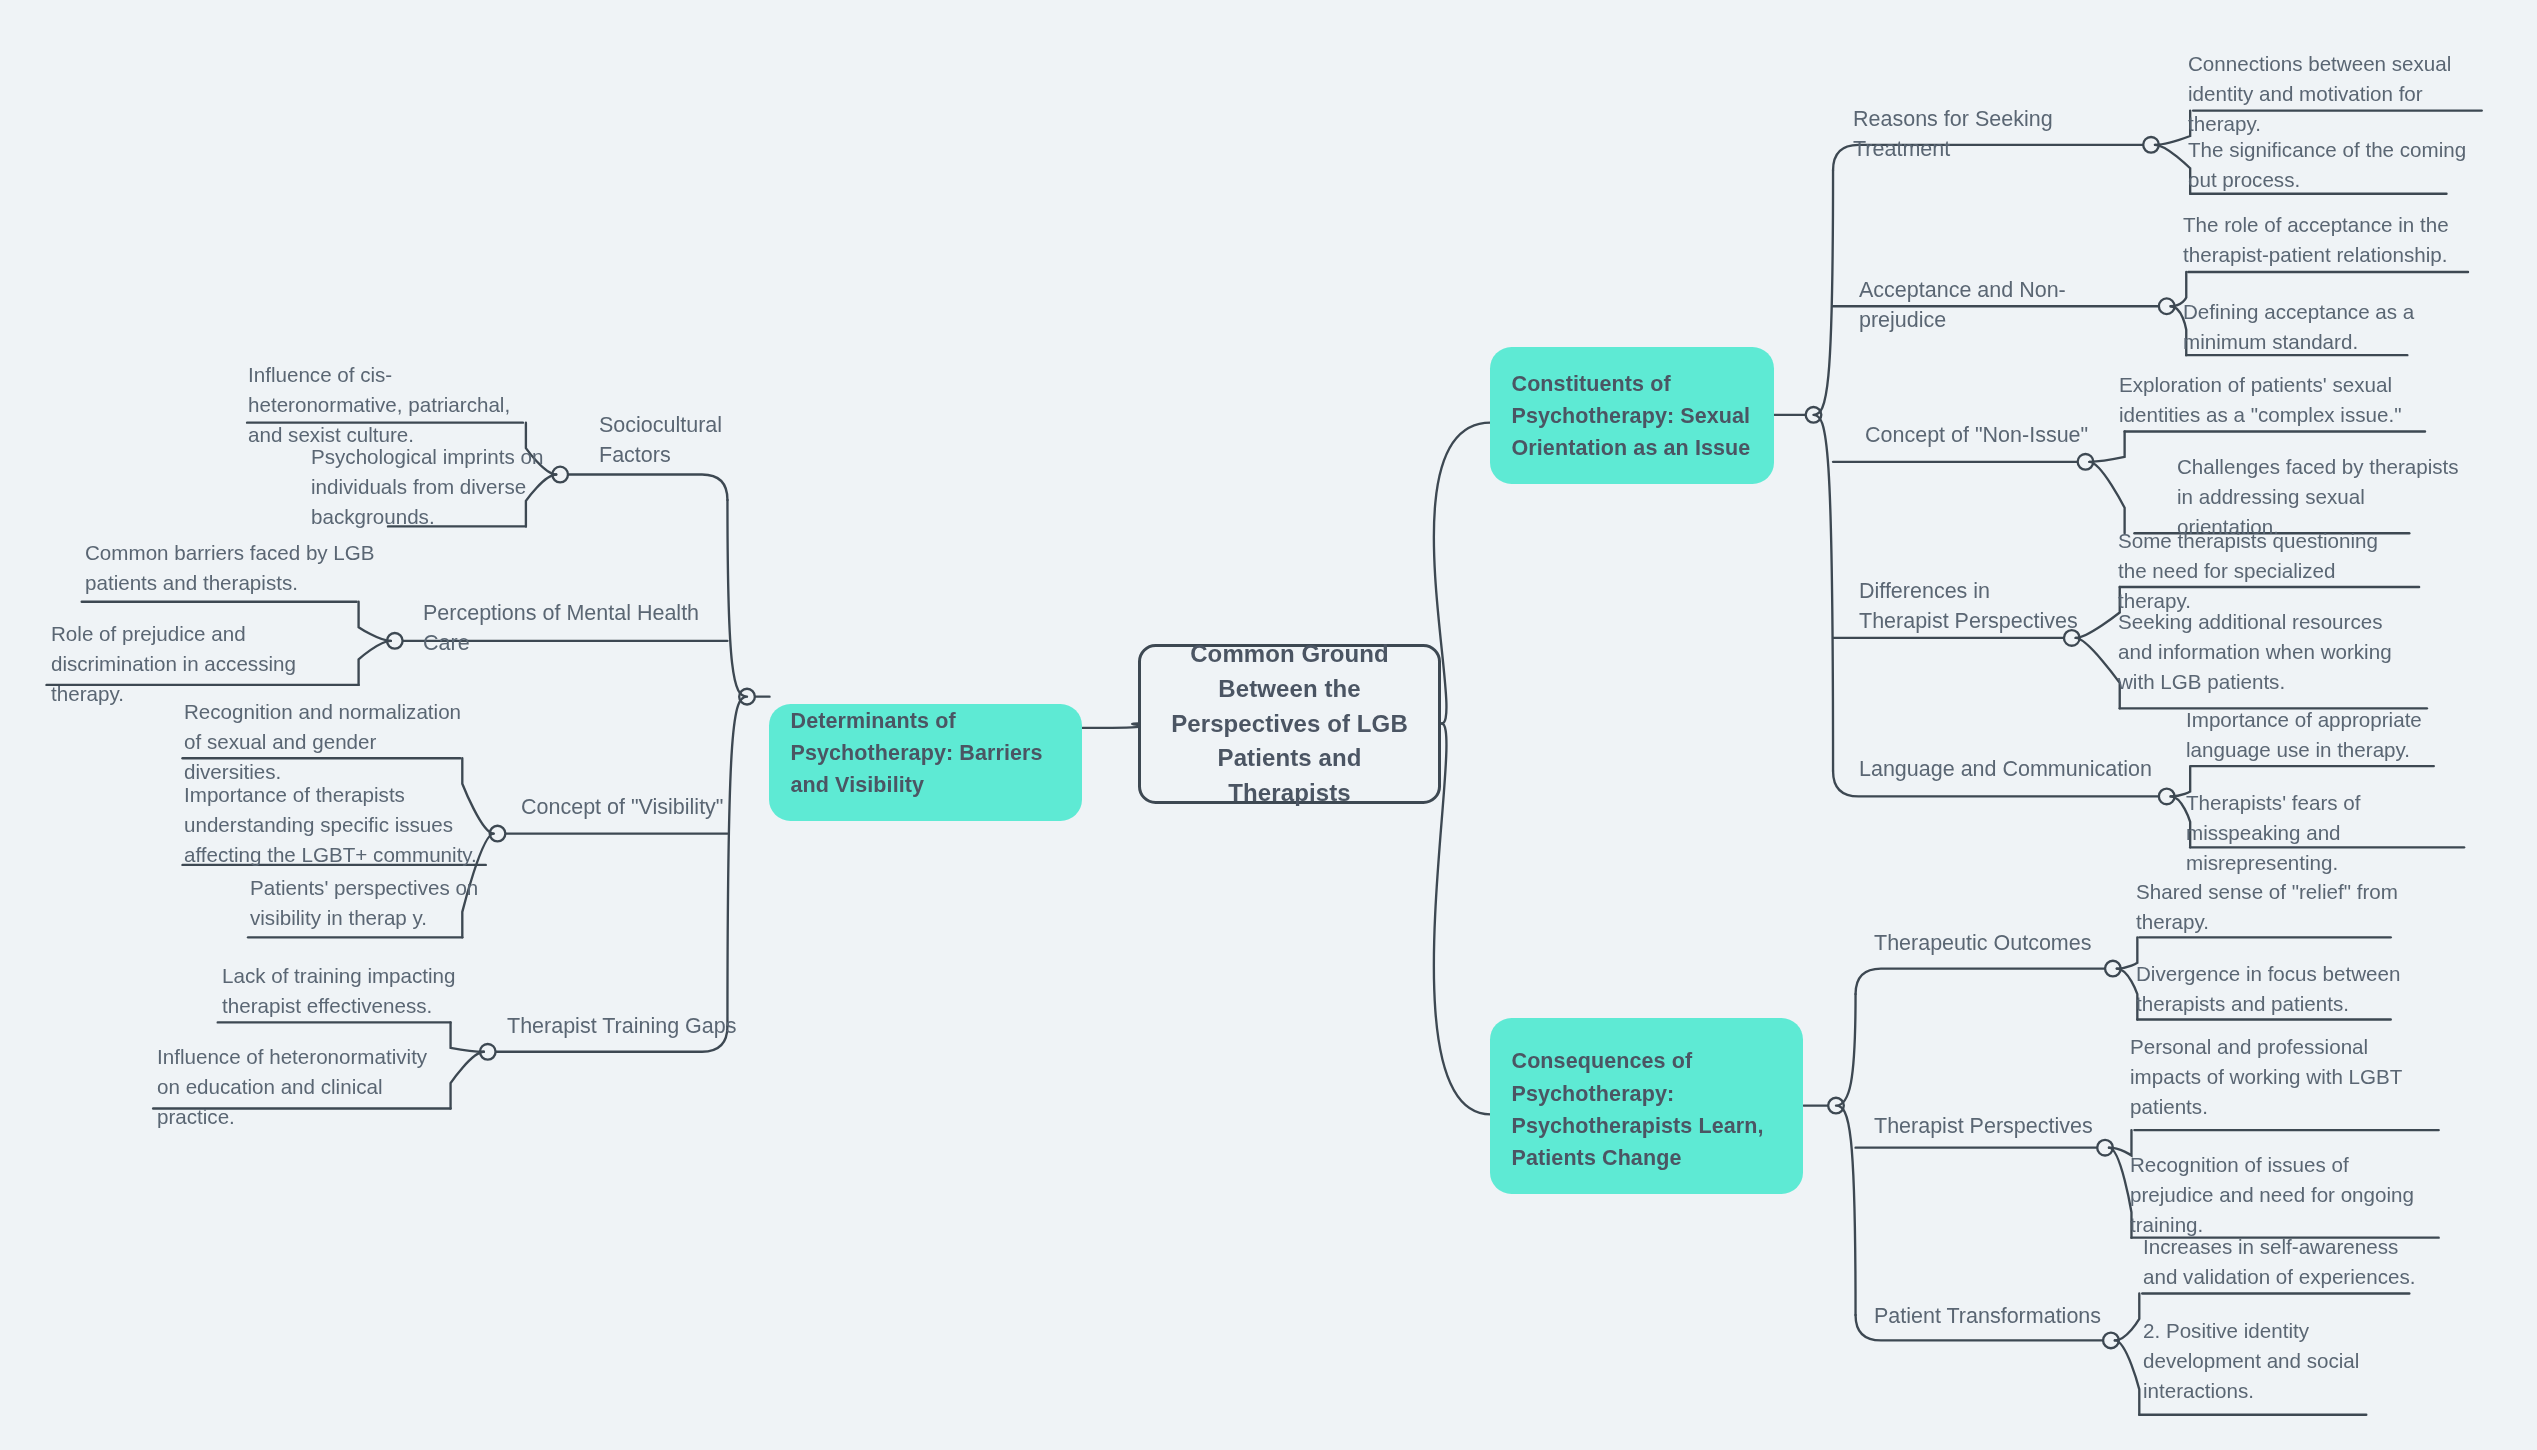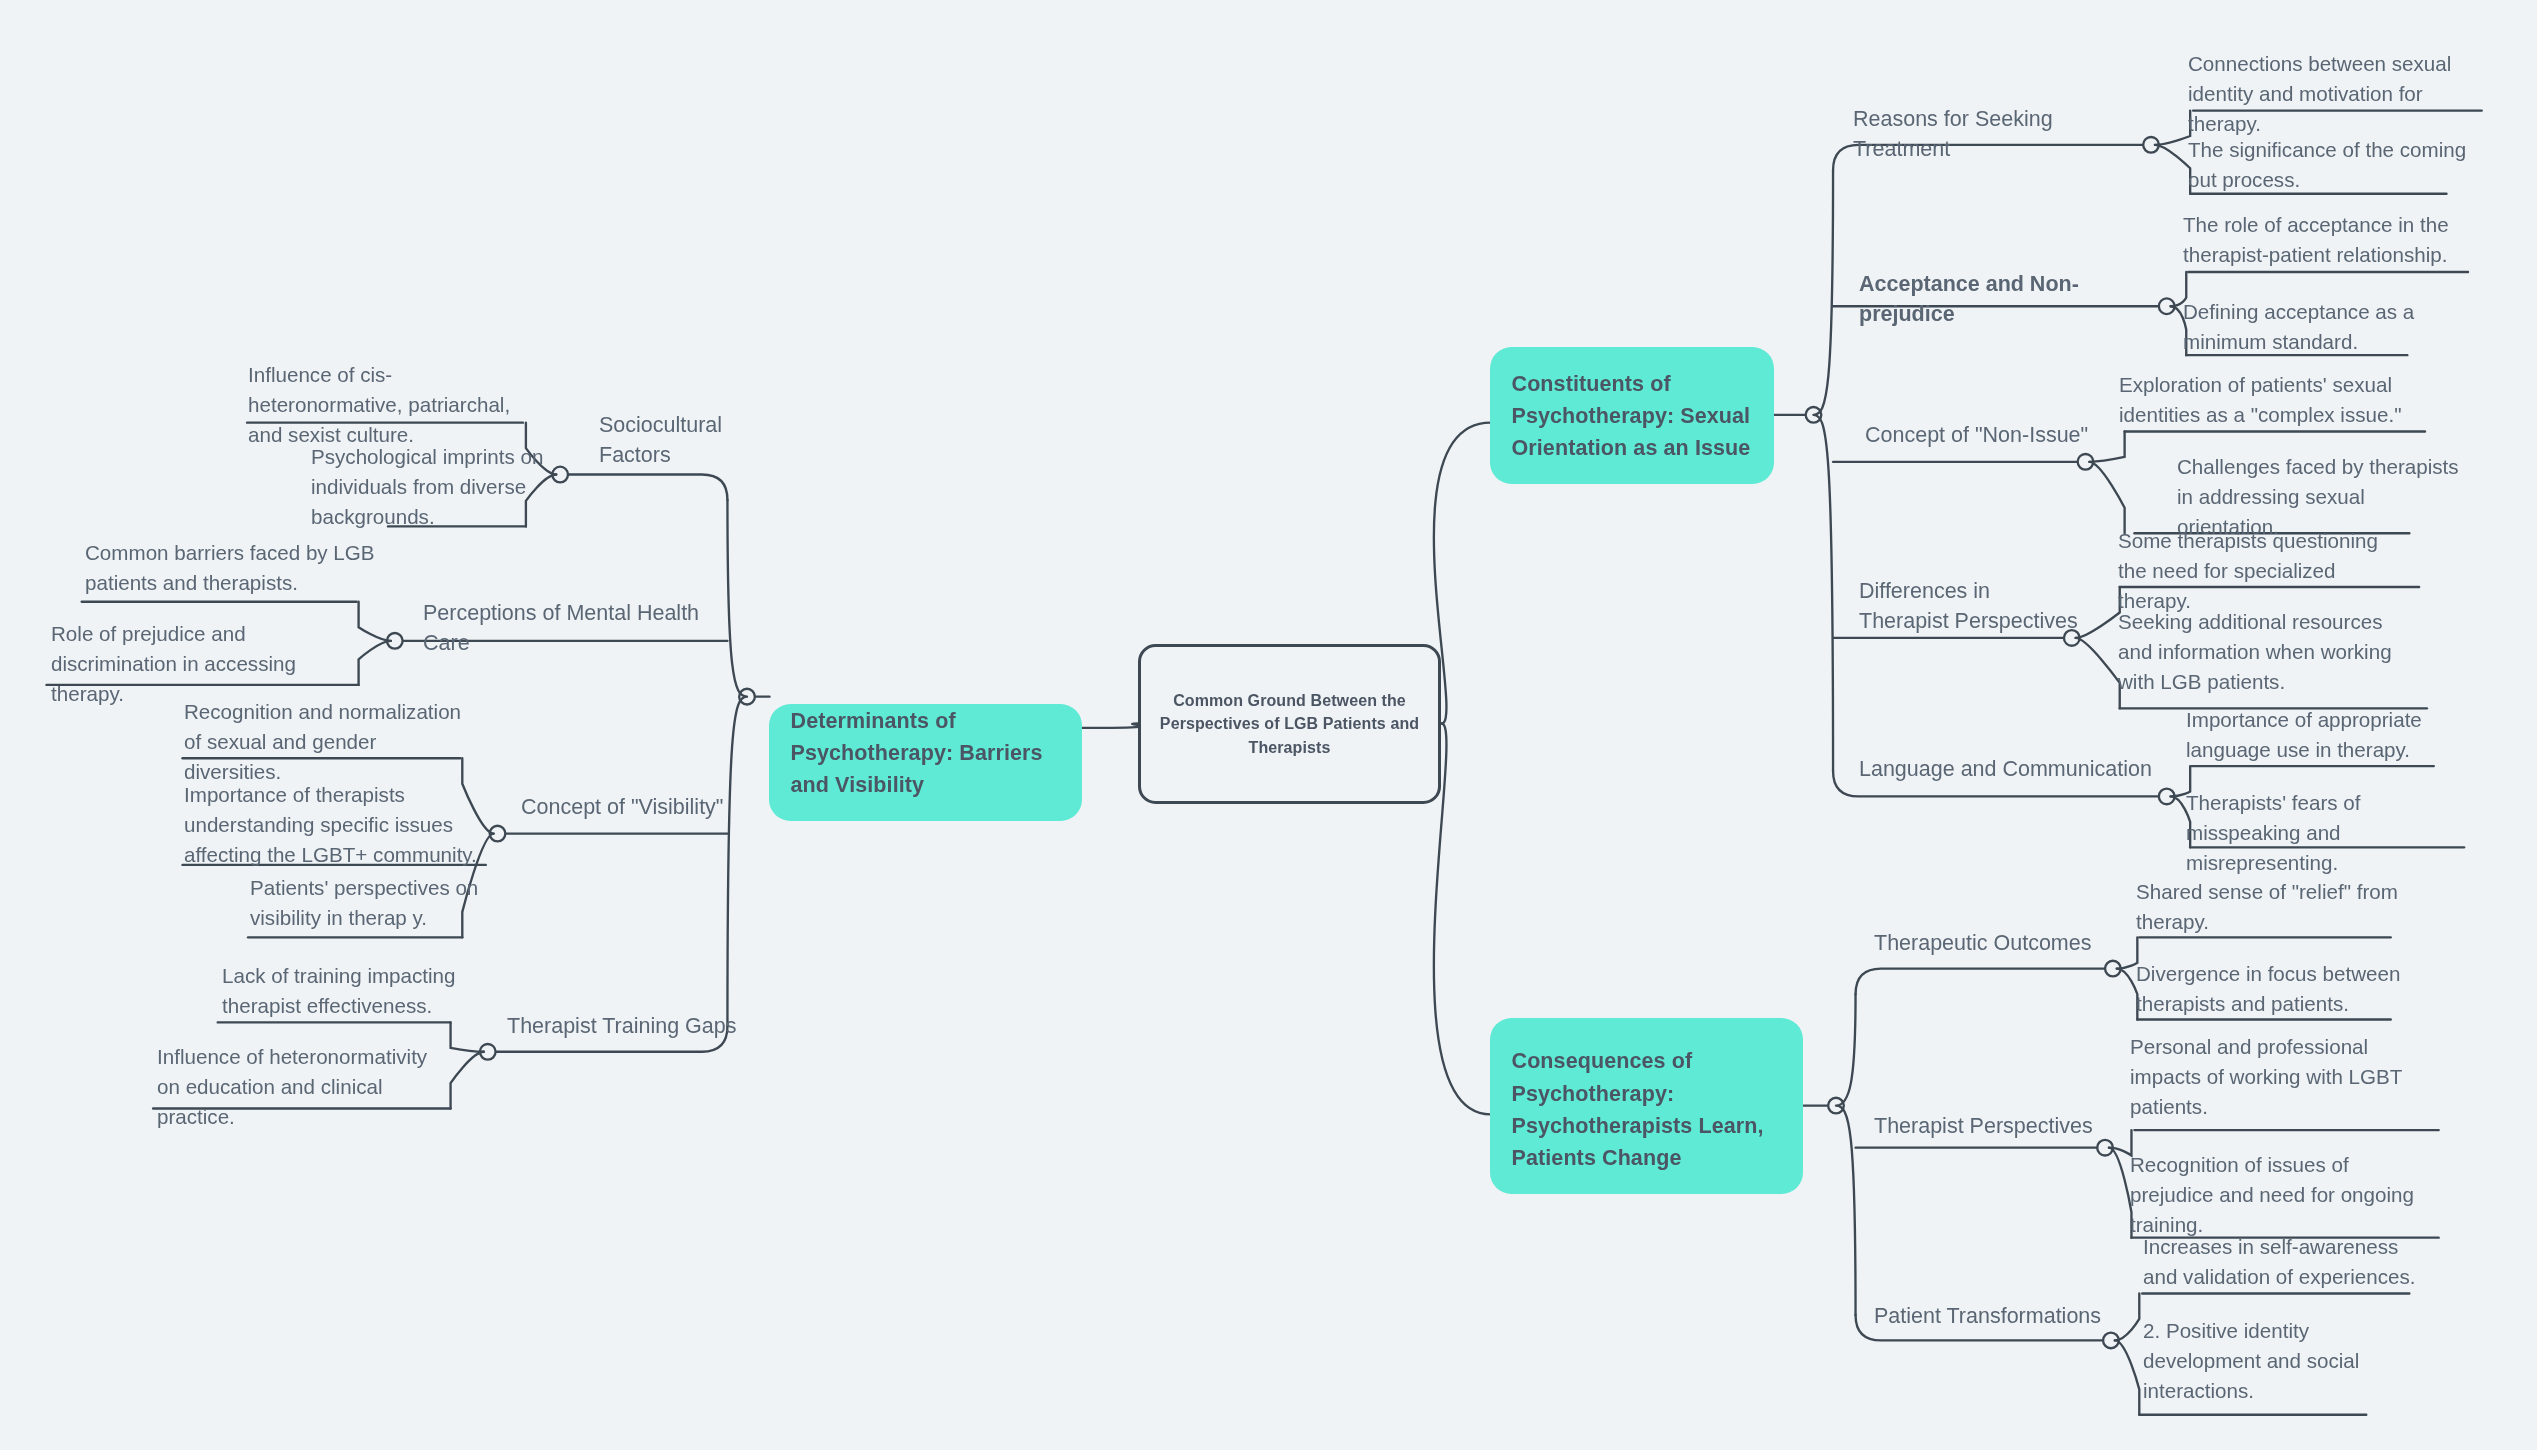--- a/index.html
+++ b/index.html
@@ -31,21 +31,21 @@
     border-radius: 17.6px;
     background: #eff3f6;
     display: flex;
     align-items: center;
     justify-content: center;
     text-align: center;
     padding: 9.8px 17.6px;
     z-index: 5;
   }
   .root-node .root-text {
-    font-size: 16px;
+    font-size: 24px;
     font-weight: bold;
     color: #4b5563;
     line-height: 1.45;
     letter-spacing: 0.1px;
   }
   
   .main-node {
     position: absolute;
     background: #5eead4;
     border-radius: 21.5px;
@@ -181,21 +181,21 @@
     <div class="root-text">Common Ground Between the Perspectives of LGB Patients and Therapists</div>
   </div>
 
   <div id="nodes-layer">
       <div class="main-node" style="left: 1490px; top: 347px; width: 284px; height: 137px;">
         <div class="main-text">Constituents of Psychotherapy: Sexual Orientation as an Issue</div>
       </div>
       <div class="branch-label right" style="left: 1853px; top: 105px; width: 294px;">Reasons for Seeking Treatment</div>
       <div class="leaf-text right" style="left: 2188px; top: 49px; width: 294px;">Connections between sexual identity and motivation for therapy.</div>
       <div class="leaf-text right" style="left: 2188px; top: 135px; width: 294px;">The significance of the coming out process.</div>
-      <div class="branch-label right" style="left: 1859px; top: 270px; width: 294px; font-weight: bold;">Acceptance and Non-prejudice</div>
+      <div class="branch-label right" style="left: 1859px; top: 276px; width: 294px;">Acceptance and Non-prejudice</div>
       <div class="leaf-text right" style="left: 2183px; top: 210px; width: 294px;">The role of acceptance in the therapist-patient relationship.</div>
       <div class="leaf-text right" style="left: 2183px; top: 297px; width: 284px;">Defining acceptance as a minimum standard.</div>
       <div class="branch-label right" style="left: 1865px; top: 421px; width: 274px;">Concept of "Non-Issue"</div>
       <div class="leaf-text right" style="left: 2119px; top: 370px; width: 284px;">Exploration of patients' sexual identities as a "complex issue."</div>
       <div class="leaf-text right" style="left: 2133px; top: 452px; width: 284px; margin-left: 44px;">Challenges faced by therapists in addressing sexual orientation.</div>
       <div class="branch-label right" style="left: 1859px; top: 577px; width: 225px;">Differences in Therapist Perspectives</div>
       <div class="leaf-text right" style="left: 2118px; top: 526px; width: 294px;">Some therapists questioning the need for specialized therapy.</div>
       <div class="leaf-text right" style="left: 2118px; top: 607px; width: 294px;">Seeking additional resources and information when working with LGB patients.</div>
       <div class="branch-label right" style="left: 1859px; top: 755px; width: 294px;">Language and Communication</div>
       <div class="leaf-text right" style="left: 2186px; top: 705px; width: 284px;">Importance of appropriate language use in therapy.</div>

